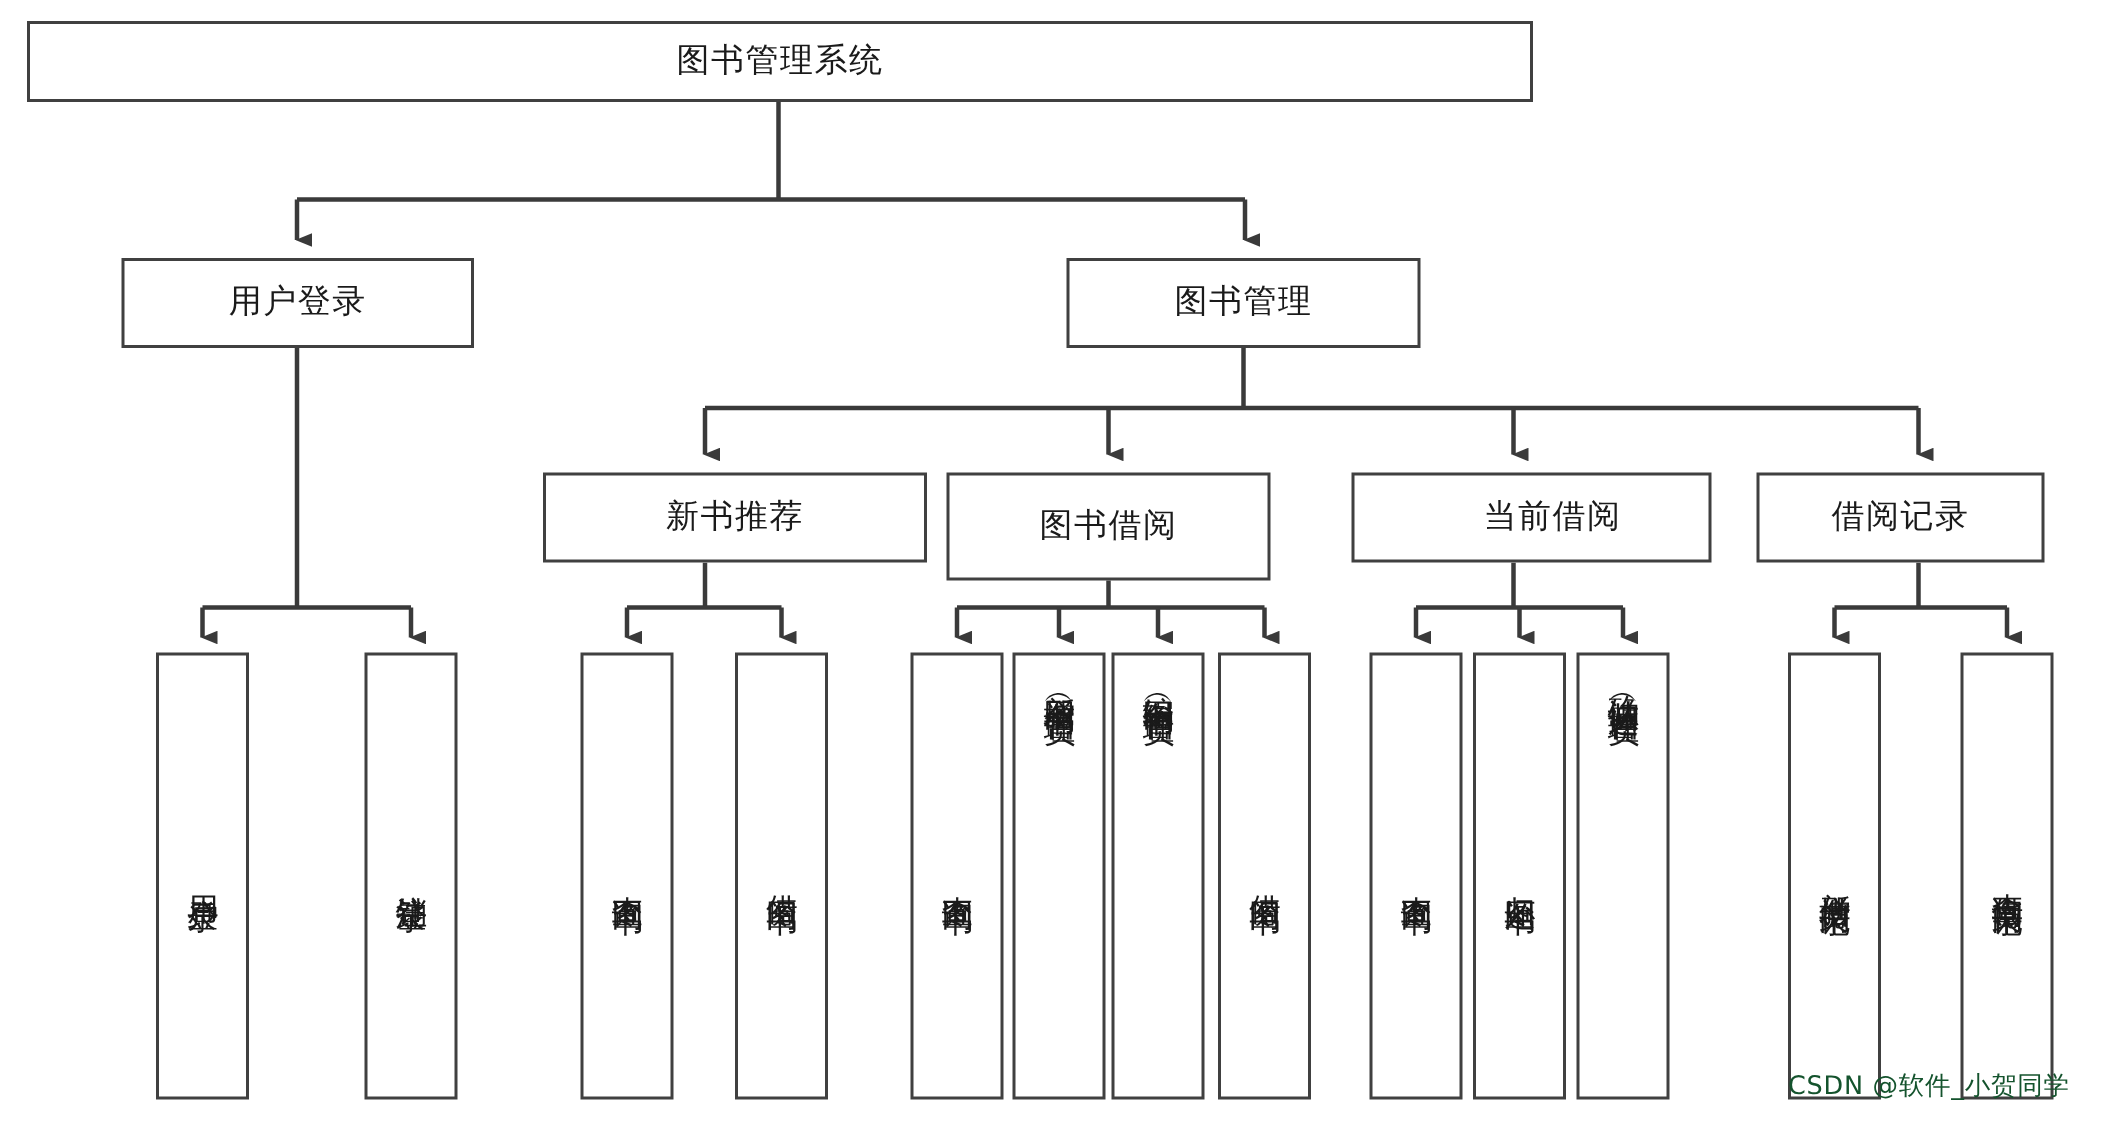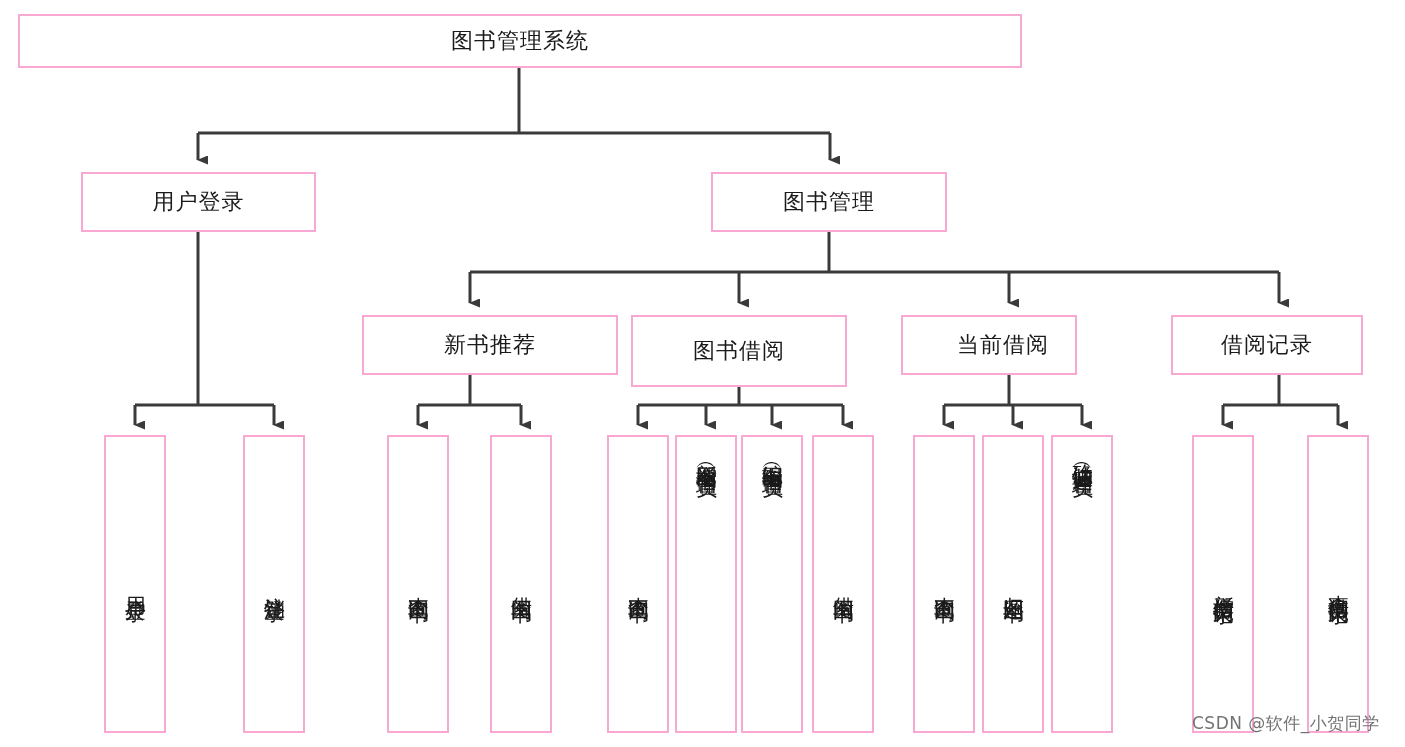--- a/index.html
+++ b/index.html
@@ -8,21 +8,21 @@
     font-family:"DejaVu Sans","Liberation Sans",sans-serif;
     overflow:hidden;
   }
   #stage{position:relative;width:1405px;height:747px;background:#fff;}
   svg#wires{position:absolute;left:0;top:0;width:1405px;height:747px;}
 
   .node{
     position:absolute;
     box-sizing:border-box;
     background:#ffffff;
-    border:2px solid #f9a8d4;
+    border:2px solid #404040;
     display:flex;
     align-items:center;
     justify-content:center;
     color:#1a1a1a;
   }
   .node .lbl{
     display:block;
     line-height:1.18;
     white-space:pre;
     text-align:center;
@@ -42,21 +42,21 @@
     font-size:21px;
     letter-spacing:2px;
     margin:0 auto;
   }
   .node.vert.mid{align-items:center;padding-top:0;}
 
   #watermark{
     position:absolute;
     left:1192px;top:712px;
     font-size:17px;
-    color:#737373;
+    color:#14532d;
     white-space:nowrap;
     letter-spacing:0.5px;
     font-family:"DejaVu Sans","Liberation Sans",sans-serif;
   }
 </style>
 </head>
 <body>
 
 <div id="stage">
 
@@ -120,21 +120,21 @@
   <div class="node horiz" style="left:711px;top:172px;width:236px;height:60px;">
     <span class="lbl">图书管理</span>
   </div>
 
   <div class="node horiz" style="left:362px;top:315px;width:256px;height:60px;">
     <span class="lbl">新书推荐</span>
   </div>
   <div class="node horiz" style="left:631px;top:315px;width:216px;height:72px;">
     <span class="lbl">图书借阅</span>
   </div>
-  <div class="node horiz" style="left:901px;top:315px;width:176px;height:60px;padding-left:28px;">
+  <div class="node horiz" style="left:901px;top:315px;width:240px;height:60px;padding-left:28px;">
     <span class="lbl">当前借阅</span>
   </div>
   <div class="node horiz" style="left:1171px;top:315px;width:192px;height:60px;">
     <span class="lbl">借阅记录</span>
   </div>
 
   <div class="node vert mid" style="left:104px;top:435px;width:62px;height:298px;">
     <span class="lbl">用户登录</span>
   </div>
   <div class="node vert mid" style="left:243px;top:435px;width:62px;height:298px;">

